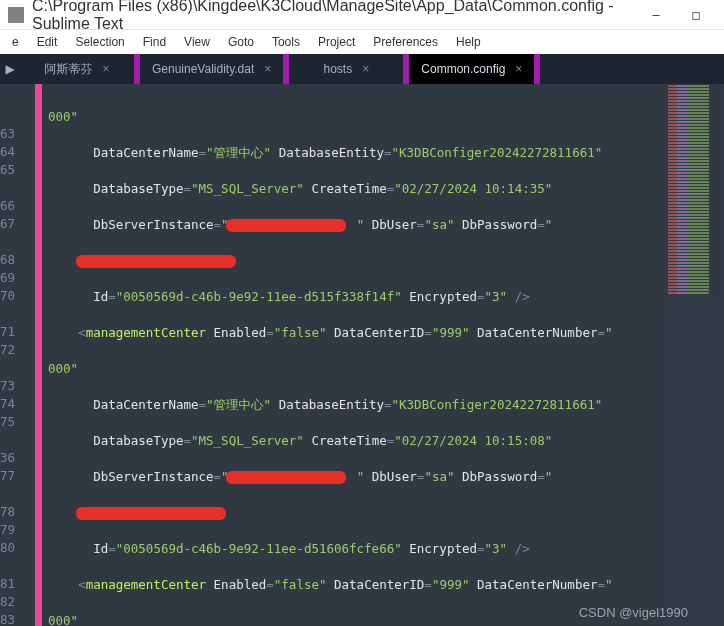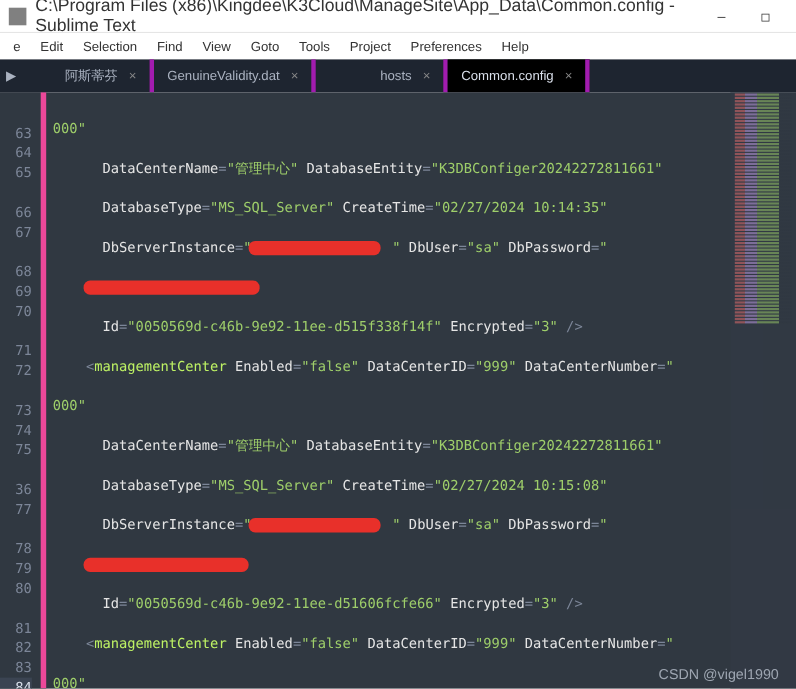--- a/index.html
+++ b/index.html
@@ -5,37 +5,37 @@
 * { margin:0; padding:0; box-sizing:border-box; }
 body { font-family:"Segoe UI",Tahoma,sans-serif; font-size:12px; background:#fff; overflow:hidden; width:724px; height:626px; position:relative; }
 .titlebar { height:30px; display:flex; align-items:center; padding:0 8px; background:#fff; border-bottom:1px solid #e5e5e5; }
 .titlebar .icon { width:16px; height:16px; background:#808080; margin-right:8px; }
 .titlebar .title { flex:1; font-size:16px; color:#333; }
 .titlebar .winbtn { width:40px; height:28px; display:flex; align-items:center; justify-content:center; color:#333; font-family:monospace; cursor:default; }
 .menubar { height:24px; display:flex; align-items:center; padding:0 4px; background:#fff; gap:2px; }
 .menubar .mitem { padding:2px 8px; font-size:12px; color:#333; cursor:default; }
 .tabsbar { height:30px; background:#1e2530; display:flex; align-items:stretch; }
 .tabsbar .play { width:20px; display:flex; align-items:center; justify-content:center; color:#aab2c0; }
-.tab { display:flex; align-items:center; padding:0 12px; color:#aab2c0; font-size:12px; border-right:4px solid #a21caf; cursor:default; min-width:120px; justify-content:flex-end; }
+.tab { display:flex; align-items:center; padding:0 12px; color:#aab2c0; font-size:12px; border-right:6px solid #a21caf; cursor:default; min-width:120px; justify-content:center; }
 .tab.active { background:#000000; color:#d8dee9; }
 .tab .close { margin-left:10px; color:#888; }
 .editor { position:relative; height:542px; background:#303841; display:flex; font-family:Consolas,Menlo,monospace; font-size:12.5px; }
-.gutter { width:42px; background:#303841; color:#7c8698; text-align:right; padding:10px 8px 0 0; border-right:5px solid #ec4899; line-height:18px; }
+.gutter { width:42px; background:#303841; color:#7c8698; text-align:left; padding:23px 8px 0 0; border-right:7px solid #ec4899; line-height:18px; }
 .gutter .ln { height:18px; }
 .gutter .ln.hl { background:#3b4452; color:#d8dee9; }
 .code { flex:1; padding:6px 0 0 6px; color:#d8dee9; line-height:18px; white-space:pre; overflow:hidden; }
 .codeline { height:18px; position:relative; }
 .tag { color:#bef264; }
 .attr { color:#e5e5e5; }
 .str { color:#9ece6a; }
 .punc { color:#7c8698; }
 .redact { position:absolute; height:13px; background:#e8302a; top:3px; border-radius:6px; }
 .minimap { position:absolute; right:0; top:0; width:60px; height:100%; background:#323a45; opacity:.85; overflow:hidden; }
 .minimap .mrow { height:2px; margin:1px 4px; background:linear-gradient(90deg,#ec6f6f 0 18%,#c6a0ec 18% 38%,#9ece6a 38% 78%,#303841 78% 100%); opacity:.6; }
-.watermark { position:absolute; right:16px; bottom:6px; color:#b0b8c4; font-size:13px; font-family:sans-serif; opacity:.85; pointer-events:none; }
+.watermark { position:absolute; right:36px; bottom:6px; color:#b0b8c4; font-size:13px; font-family:sans-serif; opacity:.85; pointer-events:none; }
 </style>
 </head>
 <body>
 
 <div class="titlebar">
   <div class="icon"></div>
   <div class="title">C:\Program Files (x86)\Kingdee\K3Cloud\ManageSite\App_Data\Common.config - Sublime Text</div>
   <div class="winbtn">—</div>
   <div class="winbtn">□</div>
 </div>

